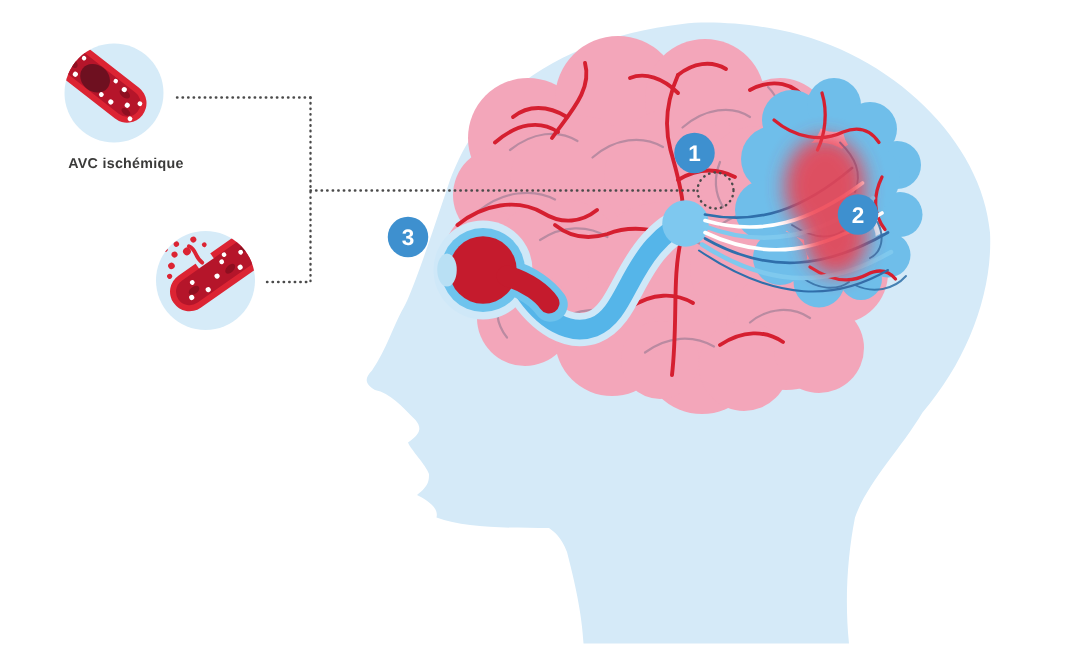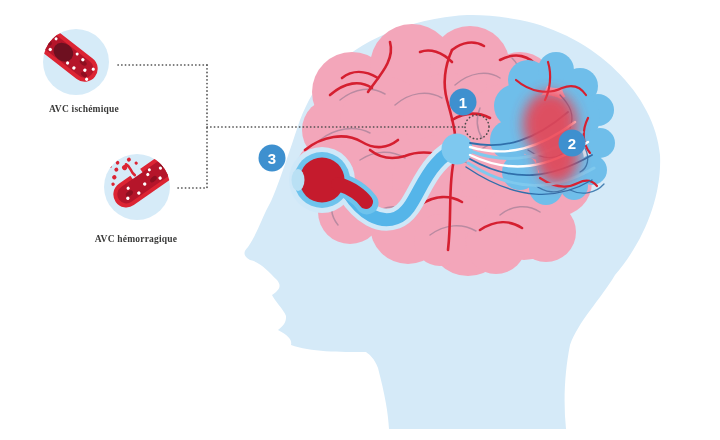--- a/index.html
+++ b/index.html
@@ -3,21 +3,21 @@
 <meta charset="utf-8">
 <style>
   html,body{margin:0;padding:0;background:#ffffff;}
   .stage{
     position:relative;width:720px;height:440px;background:#ffffff;
     overflow:hidden;font-family:"Liberation Sans",sans-serif;
   }
   .stage svg{position:absolute;left:0;top:0;}
   .inset-label{
     position:absolute;text-align:center;
-    font-size:9.5px;font-weight:bold;color:#3a3a39;letter-spacing:.2px;font-family:Liberation Serif, serif;
+    font-size:9.5px;font-weight:bold;color:#3a3a39;letter-spacing:.2px;
   }
   .marker-text{
     font-family:"Liberation Sans",sans-serif;font-weight:bold;font-size:15px;
     fill:#ffffff;text-anchor:middle;
   }
 </style>
 </head>
 <body>
 
 <div class="stage">
@@ -258,14 +258,13 @@
               <circle cx="13" cy="-20" r="1.6"></circle>
           <circle cx="-18" cy="-16" r="1.7"></circle>
               <circle cx="-10" cy="-32" r="1.4"></circle>
         </g>
       </g>
     </g>
   </g>
 </svg>
 
 <div class="inset-label" style="left:14px;top:104px;width:140px;">AVC ischémique</div>
-<div class="inset-label" style="left:66px;top:234px;width:140px;">AVC hémorragique</div>
 </div>
 
 </body></html>

